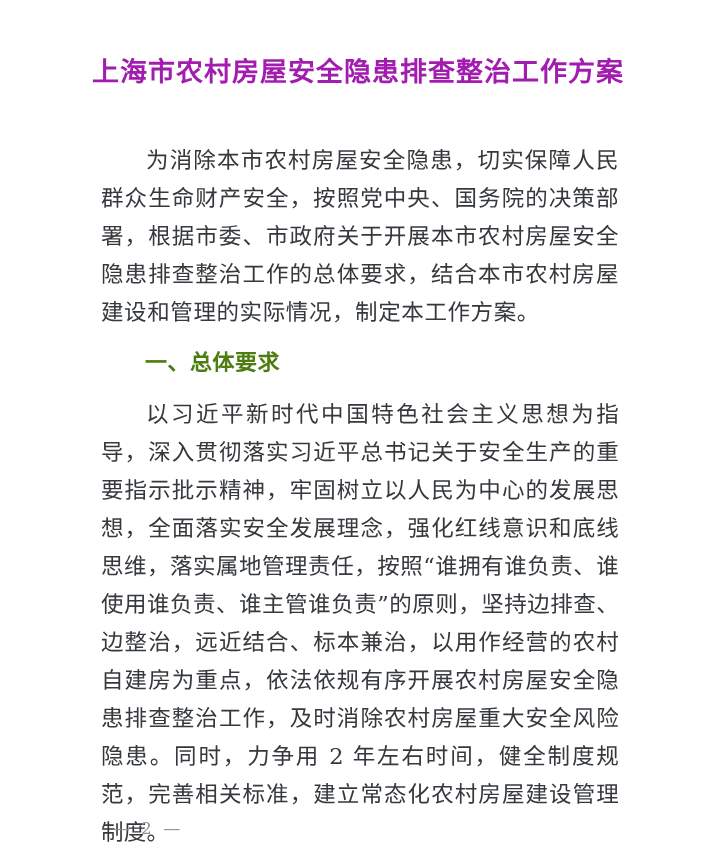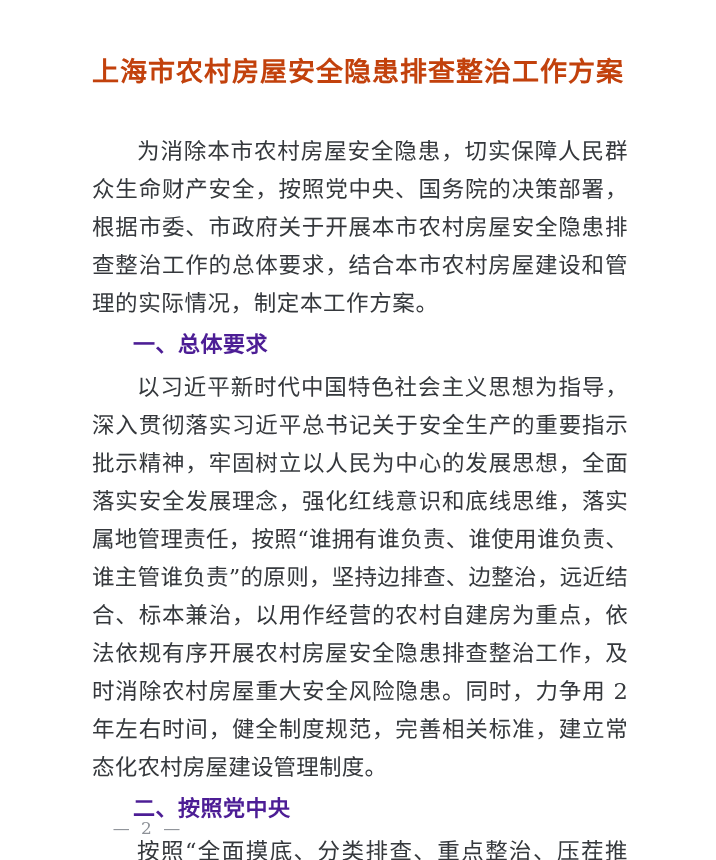--- a/index.html
+++ b/index.html
@@ -22,51 +22,51 @@
   .doc-title {
     position: absolute;
     left: 0;
     top: 54px;
     width: 716px;
     text-align: center;
     font-family: "DejaVu Sans", "Liberation Sans", sans-serif;
     font-weight: bold;
     font-size: 27px;
     letter-spacing: 1px;
-    color: #c2410c;
+    color: #a21caf;
     line-height: 36px;
     white-space: nowrap;
   }
   .body-block {
     position: absolute;
     left: 88px;
     top: 128px;
     width: 544px;
   }
   p.para {
-    margin: 4px;
+    margin: 13px;
     font-size: 22.5px;
     line-height: 38px;
     color: #35383c;
     text-align: justify;
     text-align-last: left;
     text-indent: 45px;
     letter-spacing: 0.6px;
     font-family: "DejaVu Serif", "Liberation Serif", serif;
   }
   p.para.tight {
     letter-spacing: 0.2px;
   }
   h2.section-heading {
-    margin: 0;
+    margin: 12px;
     font-family: Liberation Serif, serif;
     font-weight: bold;
     font-size: 22px;
     line-height: 38px;
-    color: #4c1d95;
+    color: #4d7c0f;
     text-indent: 45px;
     letter-spacing: 0.5px;
   }
   .page-footer {
     position: absolute;
     left: 78px;
     top: 818px;
     width: 140px;
     text-align: center;
     font-family: "DejaVu Serif", "Liberation Serif", serif;

